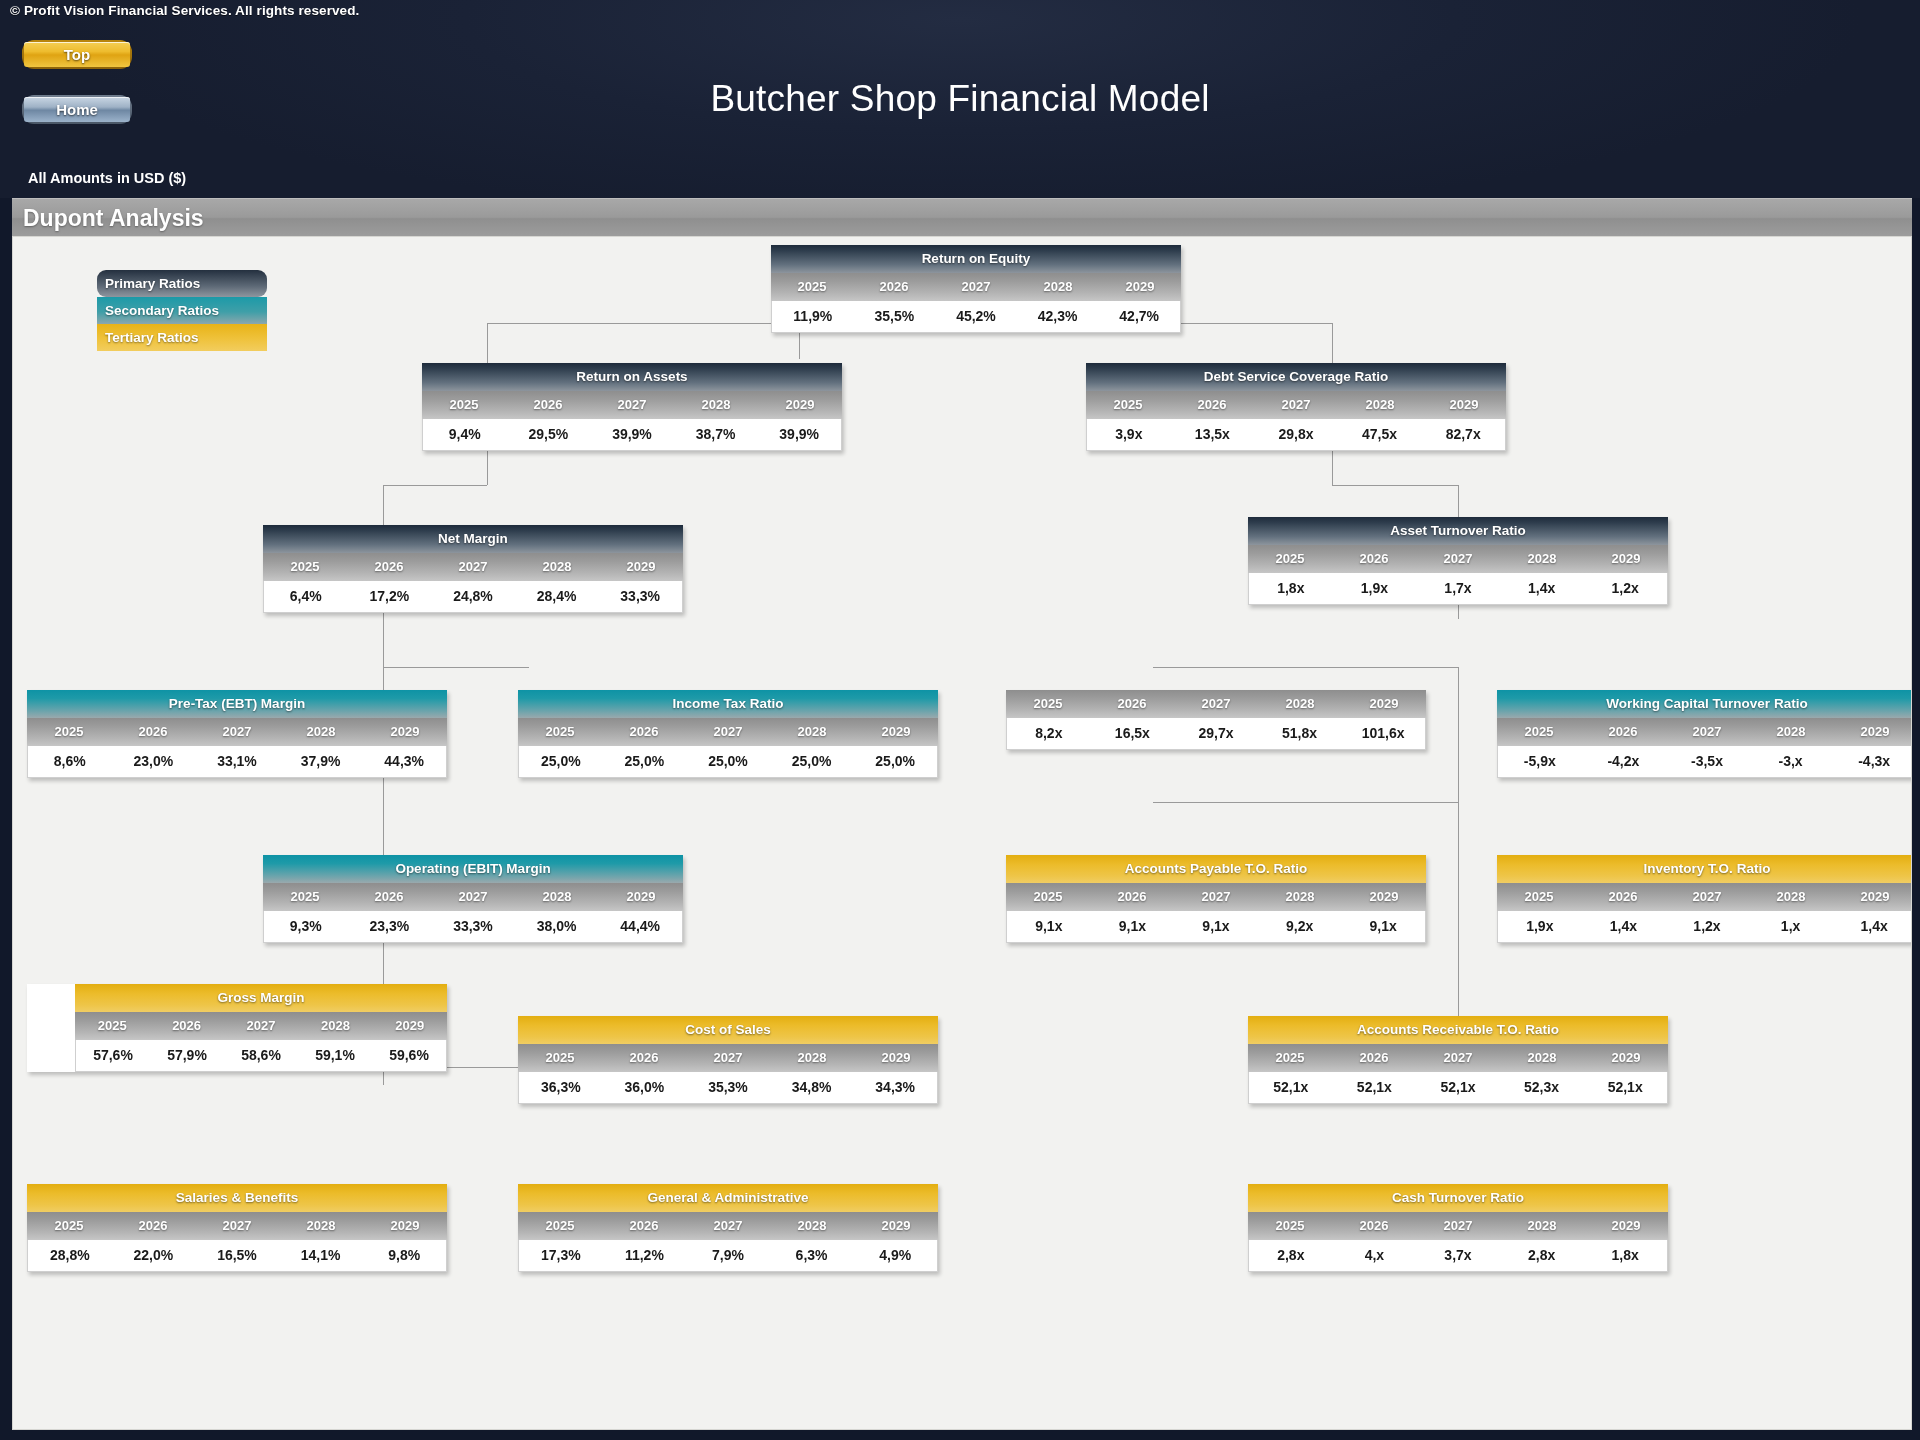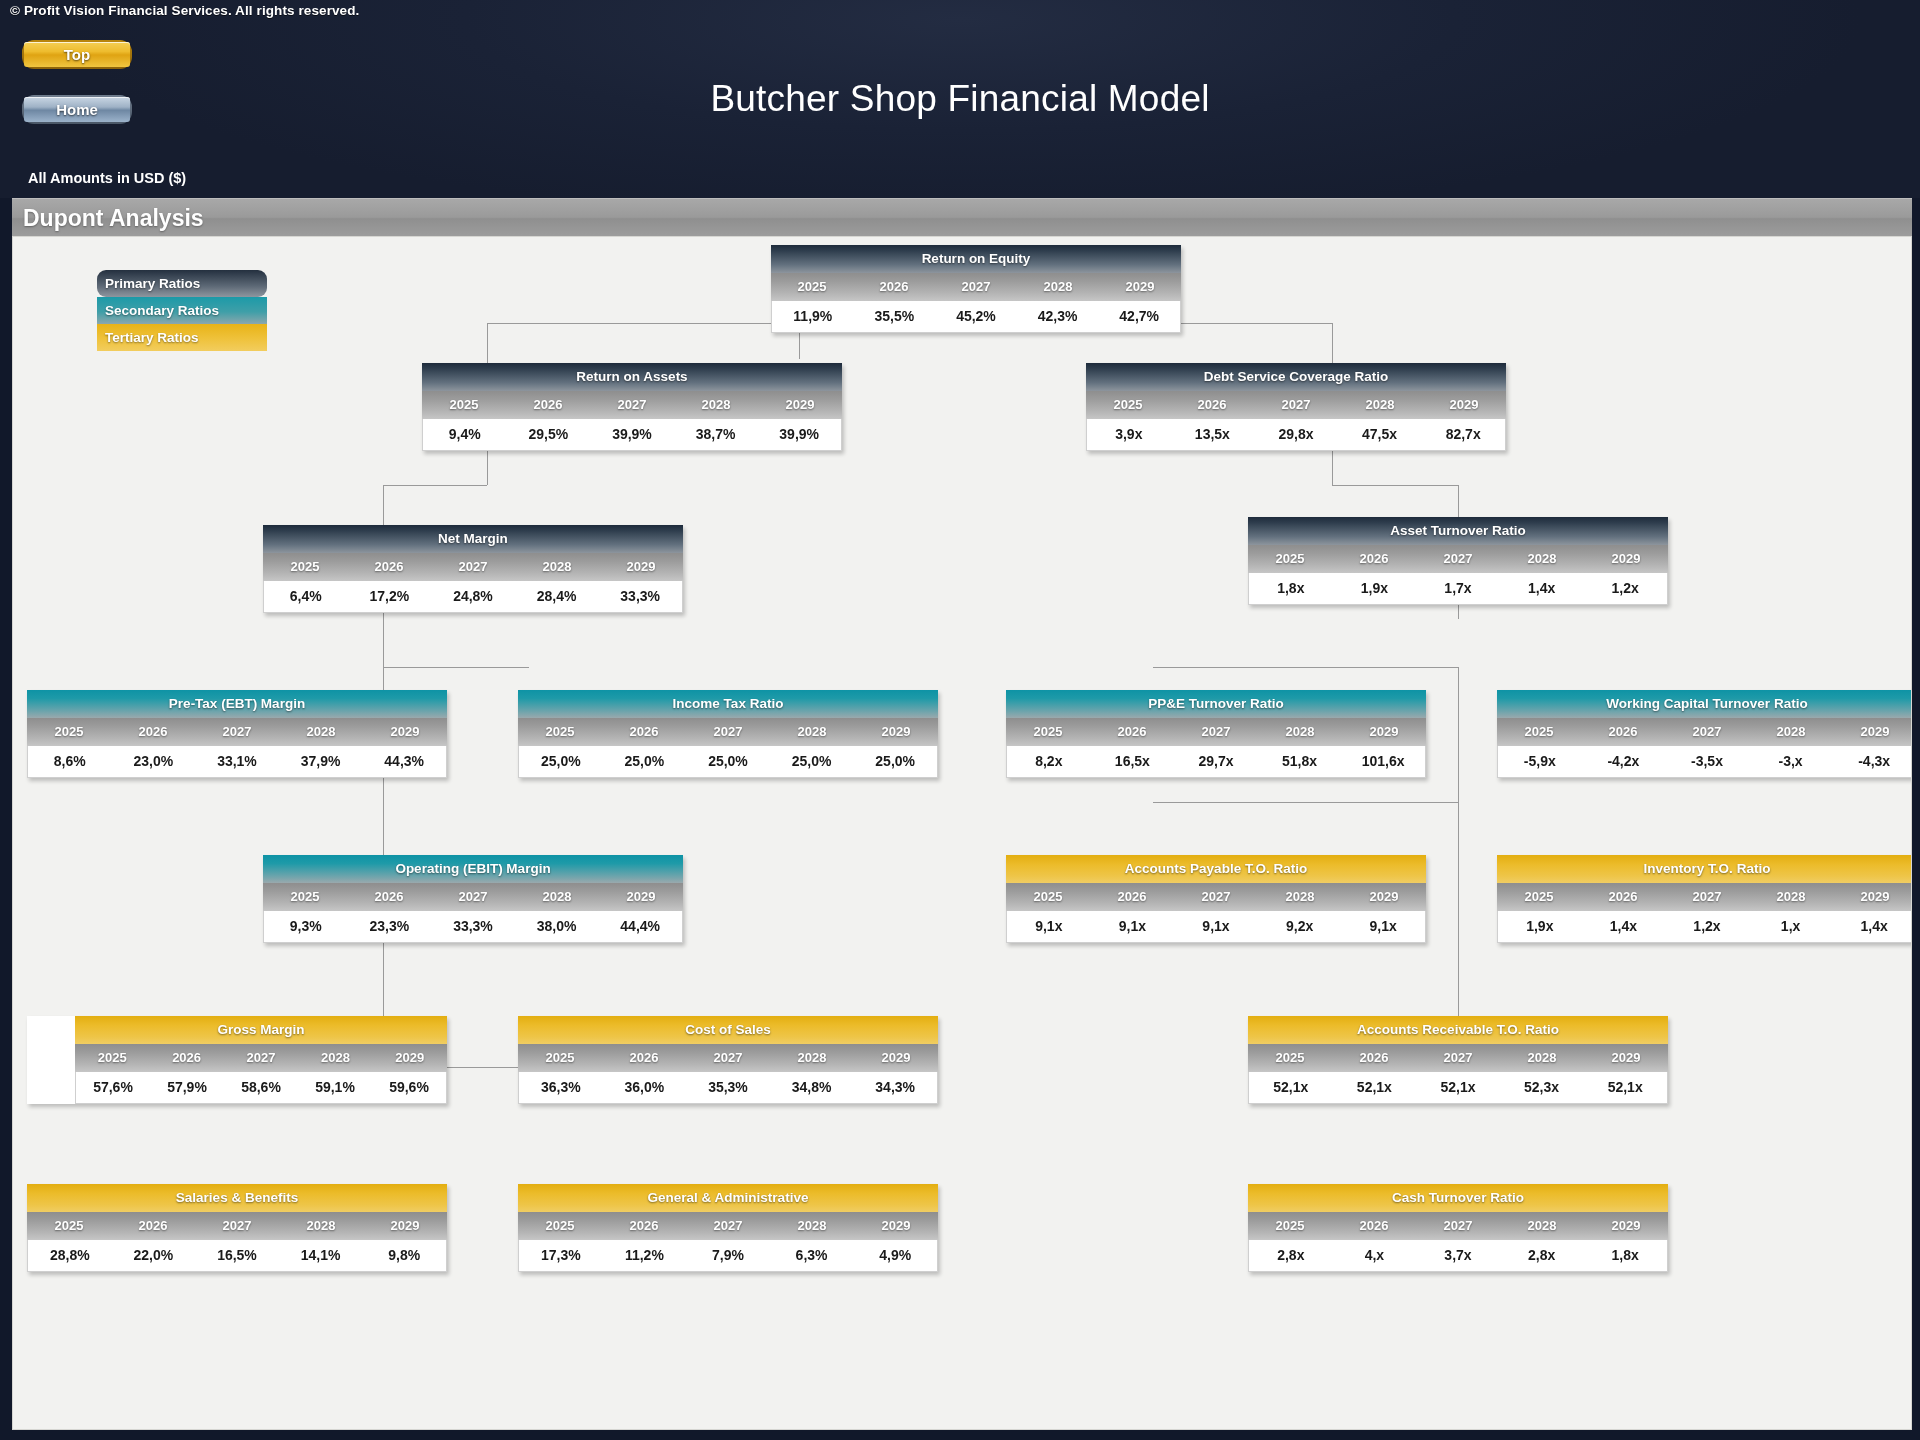--- a/index.html
+++ b/index.html
@@ -312,21 +312,20 @@
       <div class="vals">
         <div>25,0%</div>
         <div>25,0%</div>
         <div>25,0%</div>
         <div>25,0%</div>
         <div>25,0%</div>
       </div>
     </div>
 
     <div class="node secondary" style="left:993px;top:453px;width:420px;">
-      <div class="hd">PP&amp;E Turnover Ratio</div>
       <div class="yrs">
         <div>2025</div>
         <div>2026</div>
         <div>2027</div>
         <div>2028</div>
         <div>2029</div>
       </div>
       <div class="vals">
         <div>8,2x</div>
         <div>16,5x</div>
@@ -401,21 +400,21 @@
       </div>
       <div class="vals">
         <div>1,9x</div>
         <div>1,4x</div>
         <div>1,2x</div>
         <div>1,x</div>
         <div>1,4x</div>
       </div>
     </div>
 
-    <div class="node tertiary" style="left:14px;top:779px;width:420px;padding-left:48px;">
+    <div class="node tertiary" style="left:14px;top:747px;width:420px;padding-left:48px;">
       <div class="hd">Gross  Margin</div>
       <div class="yrs">
         <div>2025</div>
         <div>2026</div>
         <div>2027</div>
         <div>2028</div>
         <div>2029</div>
       </div>
       <div class="vals">
         <div>57,6%</div>

